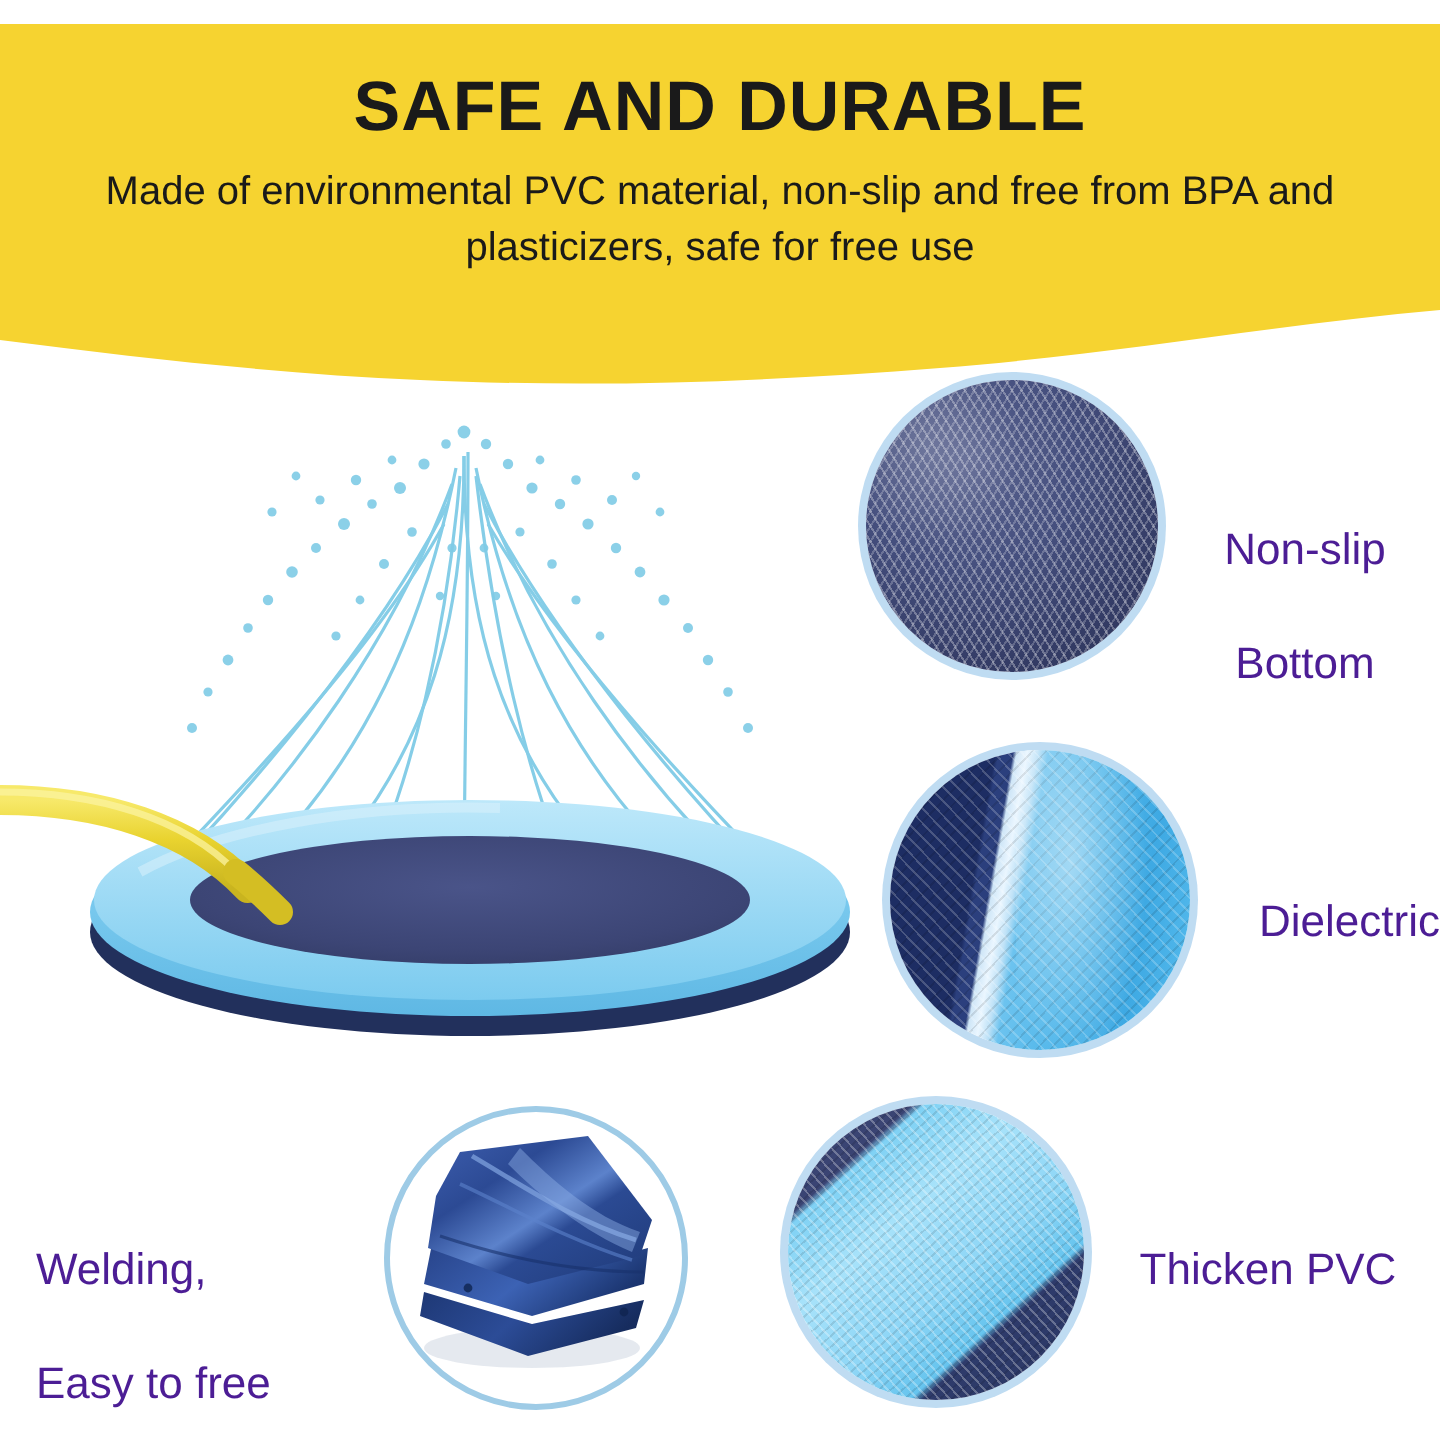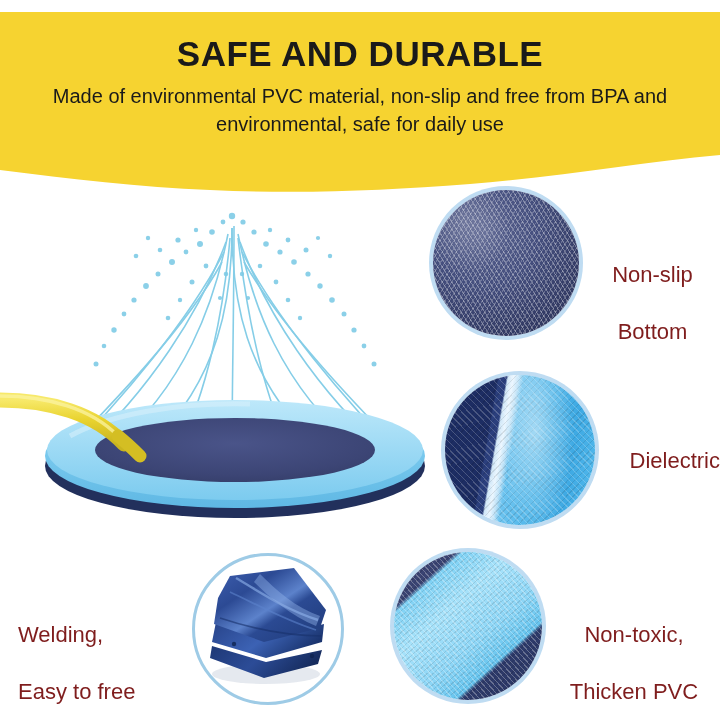--- a/index.html
+++ b/index.html
@@ -33,21 +33,21 @@
     padding:0 22px;
     font-family:"Liberation Sans", sans-serif;
   }
 
   
   .abs{position:absolute;}
 
   
   .label{
     position:absolute;
-    color:#7f1d1d;
+    color:#4c1d95;
     font-size:22px;
     line-height:1.3;
     font-family:"Liberation Sans", sans-serif;
     white-space:pre-line;
   }
   .label.center{text-align:center;}
   .label.left{text-align:left;}
 
   
   .circ{position:absolute;border-radius:50%;overflow:hidden;}
@@ -114,21 +114,21 @@
 
   <div class="banner">
     <svg viewBox="0 0 720 200" preserveAspectRatio="none">
       <path d="M0,0 L720,0 L720,143
                C640,150 560,165 470,172
                C380,179 300,182 210,178
                C140,175 70,167 0,158 Z" fill="#F6D330"></path>
     </svg>
     <div class="banner-text">
       <div class="banner-title">SAFE AND DURABLE</div>
-      <div class="banner-sub">Made of environmental PVC material, non-slip and free from BPA and environmental, safe for daily use</div>
+      <div class="banner-sub">Made of environmental PVC material, non-slip and free from BPA and plasticizers, safe for free use</div>
     </div>
   </div>
 
   <div class="abs" style="left:0;top:175;width:450px;height:340px;left:0px;top:178px;">
     <svg width="450" height="340" viewBox="0 0 450 340">
       <defs>
         <linearGradient id="rimGrad" x1="0" y1="0" x2="0" y2="1">
           <stop offset="0%" stop-color="#A9E0F6"></stop>
           <stop offset="45%" stop-color="#79C9EE"></stop>
           <stop offset="100%" stop-color="#5FB8E4"></stop>
@@ -297,17 +297,16 @@
 
       <circle cx="34" cy="86" r="2.2" fill="#0F2450" opacity="0.8"></circle>
       <circle cx="112" cy="98" r="2.2" fill="#0F2450" opacity="0.8"></circle>
     </svg>
   </div>
 
   <div class="circ ring" style="left:394px;top:552px;width:148px;height:148px;">
     <div class="tex-band"></div>
   </div>
   <div class="label center" style="left:548px;top:592px;width:172px;">
-    <div>Non-toxic,</div>
     <div>Thicken PVC</div>
   </div>
 
 </div>
 
 </body></html>

